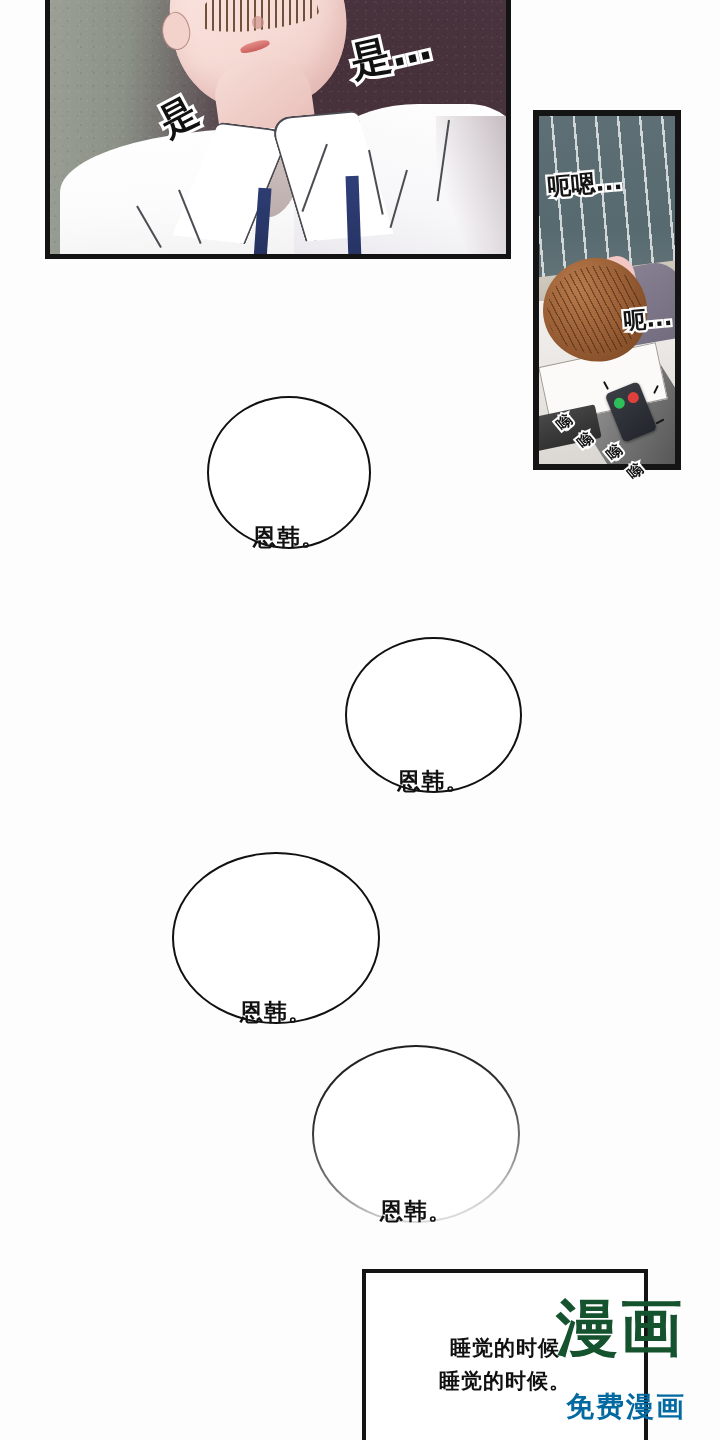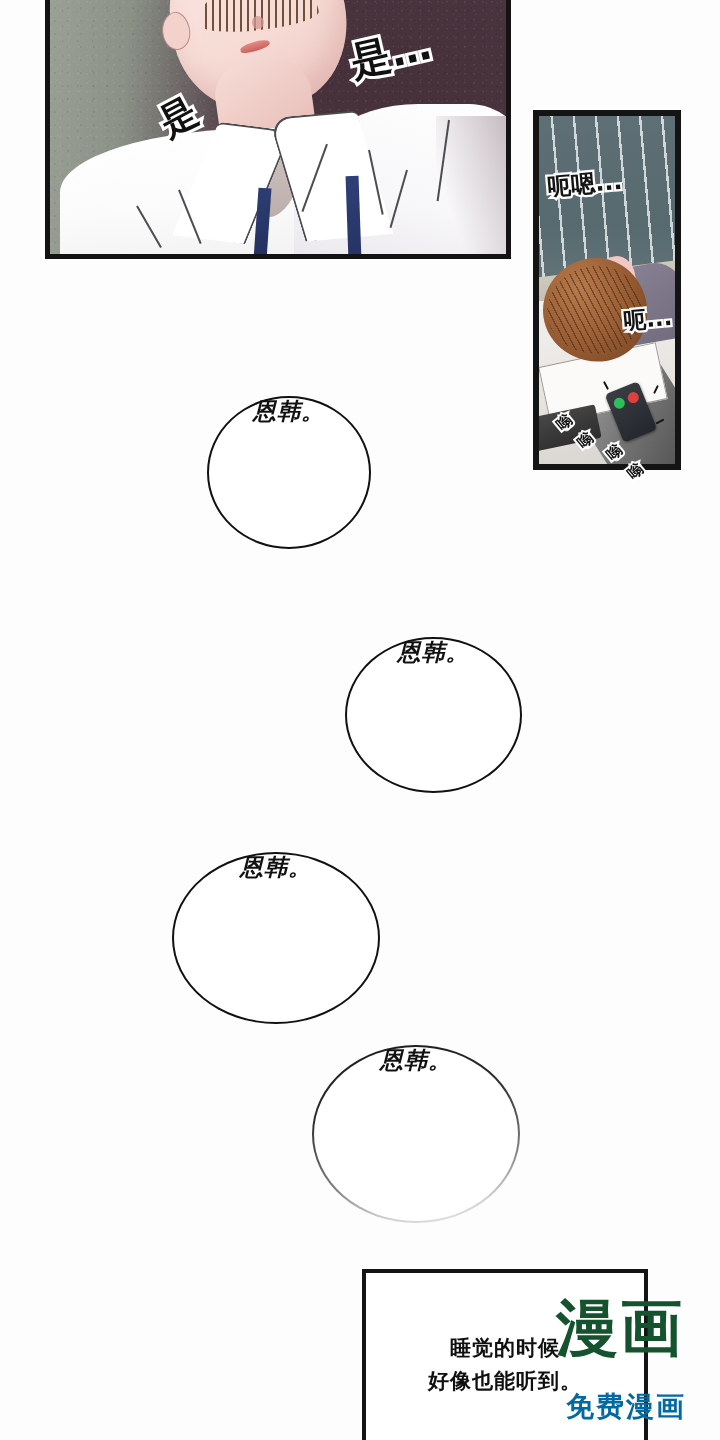--- a/index.html
+++ b/index.html
@@ -336,24 +336,23 @@
     white-space: nowrap;
     font-size: 15px;
   }
 
   
   .bubble {
     position: absolute;
     background: #ffffff;
     border-radius: 50%;
     display: flex;
-    align-items: flex-start;
+    align-items: flex-end;
     justify-content: center;
     box-sizing: border-box;
-    font-style: italic;
   }
   .bubble .btext {
     font-size: 23px;
     font-weight: 700;
     color: #111111;
     letter-spacing: 1px;
     line-height: 1;
     transform: translateY(2px);
   }
   .bubble-solid { border: 2.6px solid #111111; }
@@ -498,20 +497,20 @@
     <span class="btext">恩韩。</span>
   </div>
 
   <div class="bubble bubble-fade" style="left:312px; top:1045px; width:208px; height:178px;">
     <span class="btext">恩韩。</span>
   </div>
 
   <div class="narration-box">
     <div class="narration-text">
       <div>睡觉的时候</div>
-      <div>好像也能听到。</div>
+      <div>睡觉的时候。</div>
     </div>
   </div>
 
   <div class="watermark-big">漫画</div>
   <div class="watermark-small">免费漫画</div>
 
 </div>
 
 </body></html>

